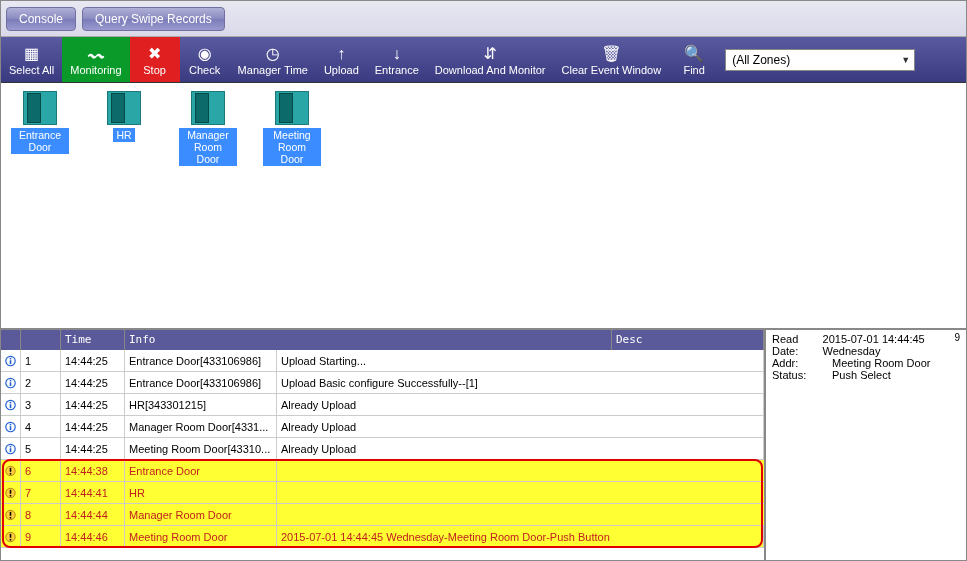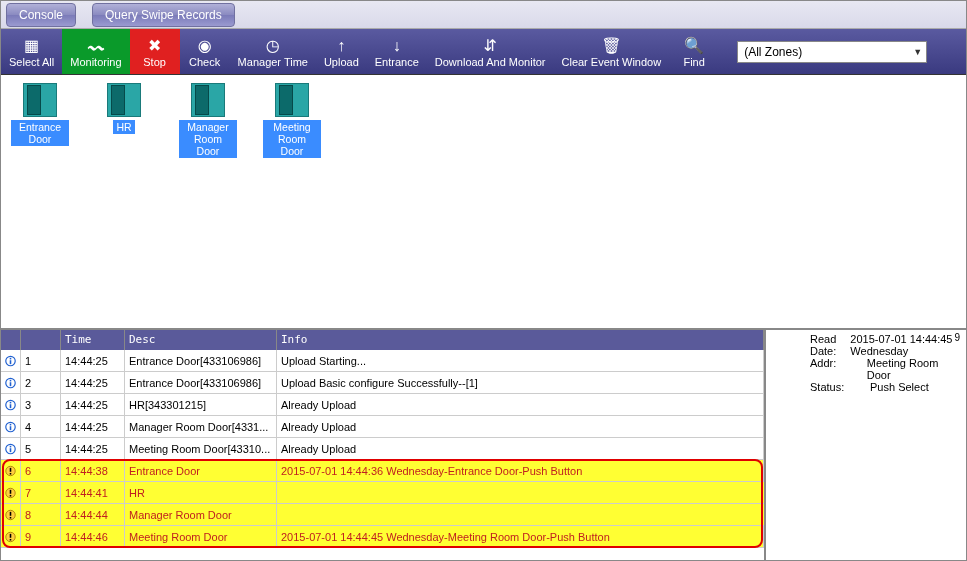--- a/index.html
+++ b/index.html
@@ -7,25 +7,25 @@
   width: 967px; height: 561px;
   font-family: Tahoma, Arial, sans-serif;
   font-size: 11px;
   background: #fff;
   border: 1px solid #888;
   display: flex; flex-direction: column;
   position: relative;
 }
 
 .top-bar {
-  height: 28px;
+  height: 36px;
   background: linear-gradient(#e8e8f2, #d9d9ea);
   display: flex; align-items: center;
   padding: 2px 5px;
-  gap: 16px;
+  gap: 6px;
   border-bottom: 1px solid #aaa;
 }
 .top-btn {
   height: 24px; padding: 0 12px;
   background: linear-gradient(#b0b0d8, #8a8ac0 50%, #7a7ab8 50%, #9a9ad0);
   border: 1px solid #7070a0;
   border-radius: 4px;
   color: #fff;
   font-size: 12px;
   display: flex; align-items: center;
@@ -44,21 +44,21 @@
   align-items: center; justify-content: center;
   padding: 2px 8px;
   cursor: pointer;
   min-width: 50px;
 }
 .tool-item .ticon { width: 20px; height: 20px; display: flex; align-items: center; justify-content: center; font-size: 16px; }
 .tool-item .tlabel { font-size: 11px; margin-top: 0px; white-space: nowrap; }
 .tool-item.green { background: #0a9a2a; }
 .tool-item.red { background: #e02020; }
 .zone-select {
-  margin-left: 18px; align-self: center;
+  margin-left: 6px; align-self: center;
   height: 22px; width: 190px;
   background: #fff; color: #000;
   border: 1px solid #888;
   font-size: 12px;
   display: flex; align-items: center; justify-content: space-between;
   padding: 0 4px 0 6px;
 }
 .zone-select .arrow { font-size: 9px; color: #333; }
 
 .workspace {
@@ -142,21 +142,21 @@
   pointer-events: none;
 }
 
 .detail-panel {
   flex: 1;
   padding: 3px 6px;
   font-size: 11px;
   position: relative;
 }
 .detail-panel .row { display: flex; }
-.detail-panel .lbl { width: 60px; margin-left: 38px; }
+.detail-panel .lbl { width: 60px; }
 .detail-panel .corner { position: absolute; top: 2px; right: 6px; font-size: 10px; }
 </style>
 </head>
 <body>
 
 <div class="top-bar">
   <div class="top-btn">Console</div>
   <div class="top-btn">Query Swipe Records</div>
 </div>
 
@@ -225,22 +225,22 @@
       <div class="door-label">Meeting Room Door</div>
     </div>
   </div>
 
 <div class="bottom">
   <div class="log-panel">
     <div class="log-header">
       <div class="cell col-ic"></div>
       <div class="cell col-n"></div>
       <div class="cell col-t">Time</div>
+      <div class="cell col-i">Info</div>
       <div class="cell col-d">Desc</div>
-      <div class="cell col-i">Info</div>
     </div>
     <div class="log-body" id="log-body">
       <div class="log-row info">
           <div class="cell col-ic ic">
             <svg width="14" height="14" viewBox="0 0 14 14">
               <circle cx="7" cy="7" r="6" fill="none" stroke="#2060d0" stroke-width="1.5"></circle>
               <rect x="6" y="6" width="2" height="5" fill="#2060d0"></rect>
               <rect x="6" y="3" width="2" height="2" fill="#2060d0"></rect>
             </svg>
           </div>
@@ -305,21 +305,20 @@
           <div class="cell col-ic ic">
             <svg width="14" height="14" viewBox="0 0 14 14">
               <circle cx="7" cy="7" r="6" fill="#ffd040" stroke="#a07000" stroke-width="1"></circle>
               <rect x="6" y="3" width="2" height="5" fill="#000"></rect>
               <rect x="6" y="9.5" width="2" height="2" fill="#000"></rect>
             </svg>
           </div>
           <div class="cell col-n">6</div>
           <div class="cell col-t">14:44:38</div>
           <div class="cell col-d">Entrance Door</div>
-          <div class="cell col-i">2015-07-01 14:44:36 Wednesday-Entrance Door-Push Button</div>
         </div>
         <div class="log-row warn">
           <div class="cell col-ic ic">
             <svg width="14" height="14" viewBox="0 0 14 14">
               <circle cx="7" cy="7" r="6" fill="#ffd040" stroke="#a07000" stroke-width="1"></circle>
               <rect x="6" y="3" width="2" height="5" fill="#000"></rect>
               <rect x="6" y="9.5" width="2" height="2" fill="#000"></rect>
             </svg>
           </div>
           <div class="cell col-n">7</div>

